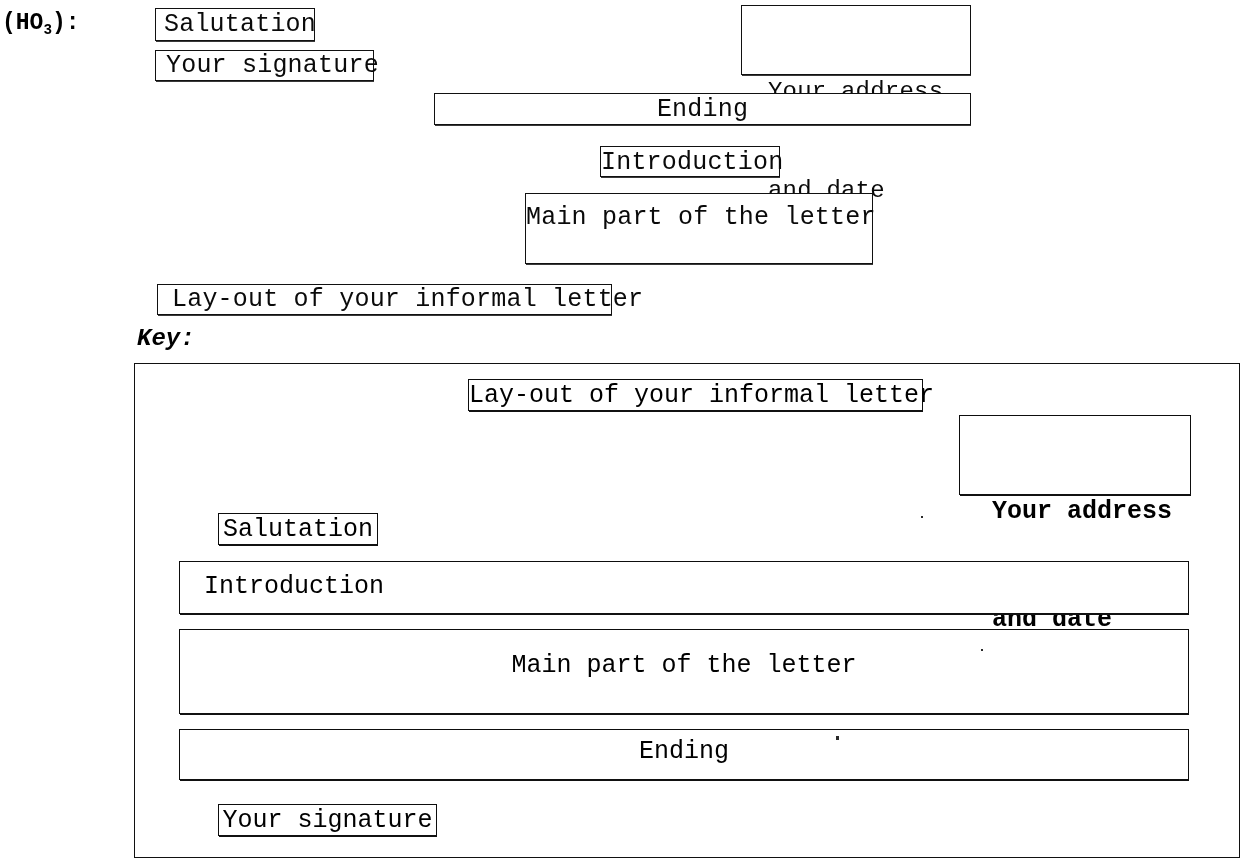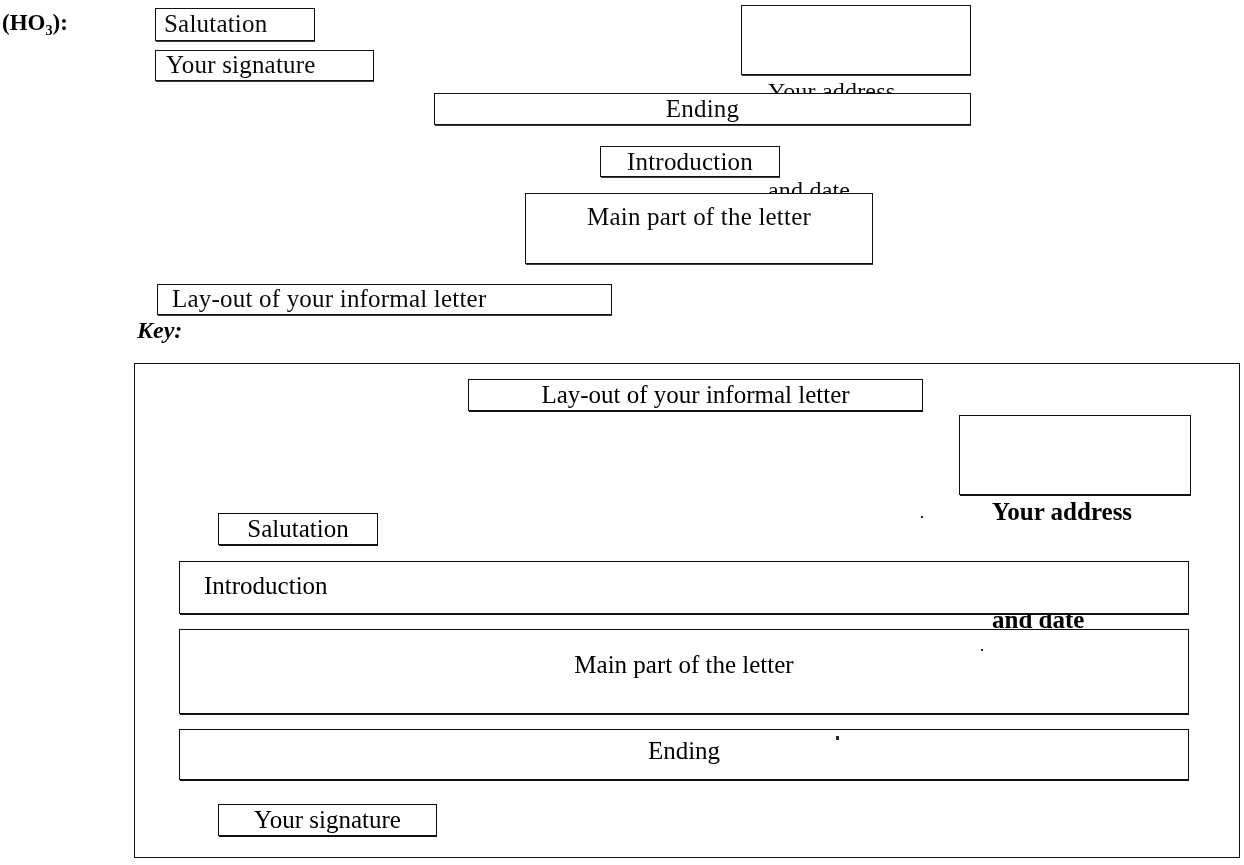--- a/index.html
+++ b/index.html
@@ -6,21 +6,21 @@
     margin: 0;
     padding: 0;
     background: #ffffff;
   }
   #page {
     position: relative;
     width: 1244px;
     height: 865px;
     background: #ffffff;
     overflow: hidden;
-    font-family: Liberation Serif, serif;
+    font-family: Liberation Mono, monospace;
     color: #000000;
     -webkit-font-smoothing: none;
   }
 
   
   .box {
     position: absolute;
     box-sizing: border-box;
     border: 1.6px solid #111111;
     background: #ffffff;
@@ -71,21 +71,21 @@
                     font-size: 24px; padding: 3px 0 0 26px; line-height: 33px; }
   #b-ending       { left: 434px; top: 93px;  width: 537px; height: 32px;
                     font-size: 25px; padding: 1px 0 0 0; }
   #b-intro        { left: 600px; top: 146px; width: 180px; height: 31px;
                     font-size: 25px; padding: 1px 0 0 0; }
   #b-main         { left: 525px; top: 193px; width: 348px; height: 71px;
                     font-size: 25px; padding: 9px 0 0 0; }
   #b-layout       { left: 157px; top: 284px; width: 455px; height: 31px;
                     font-size: 25px; padding: 0px 0 0 14px; }
 
-  #key-tag        { left: 137px; top: 317px; font-size: 24px; }
+  #key-tag        { left: 137px; top: 325px; font-size: 24px; }
 
   
   #key-panel {
     position: absolute;
     left: 134px;
     top: 363px;
     width: 1106px;
     height: 495px;
     box-sizing: border-box;
     border: 1.7px solid #111111;

